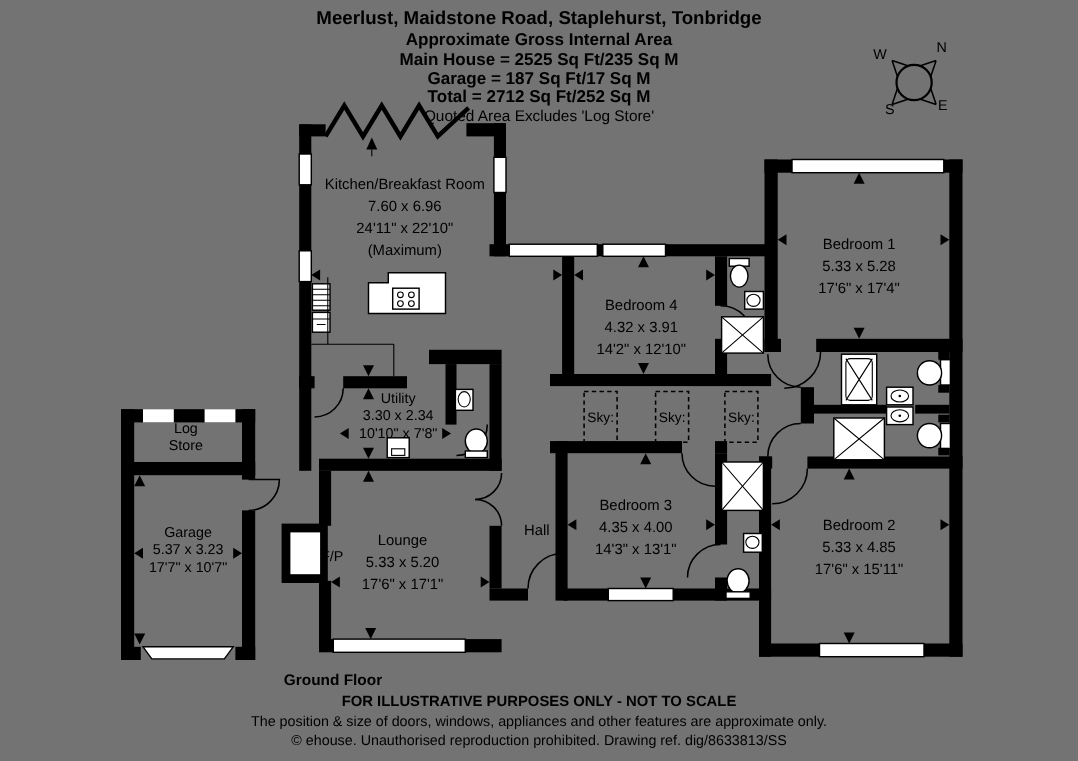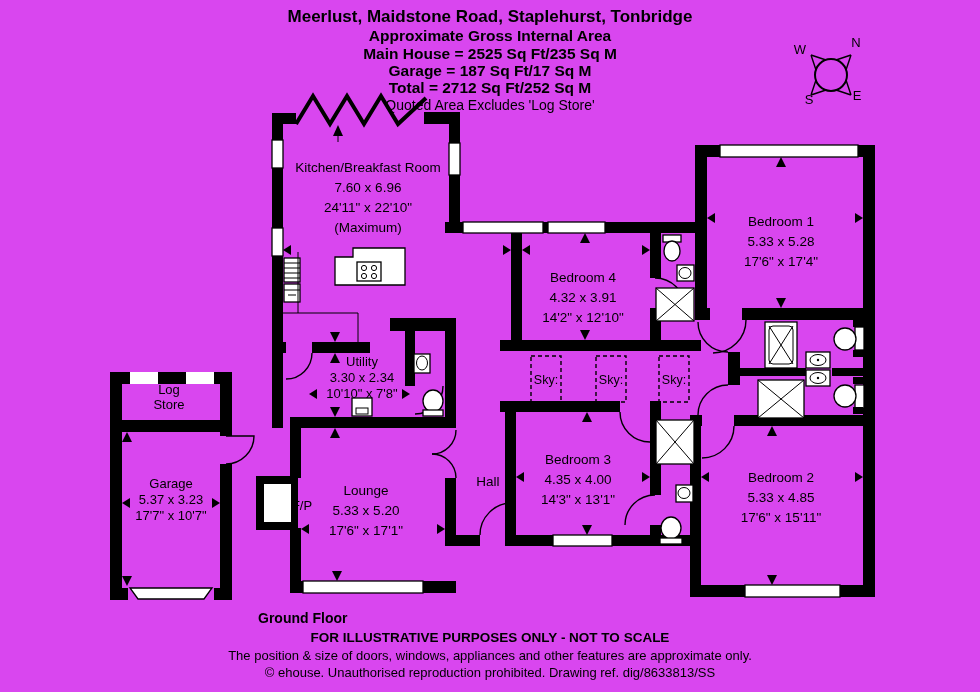--- a/index.html
+++ b/index.html
@@ -1,16 +1,16 @@
 <!DOCTYPE html>
 <html><head>
 <meta charset="utf-8">
 <style>
   html,body{margin:0;padding:0;background:#fff;}
-  .page{position:relative;width:980px;height:692px;background:#d946ef;overflow:hidden;
+  .page{position:relative;width:980px;height:692px;background:#737373;overflow:hidden;
         font-family:"Liberation Sans", sans-serif;}
   svg text{font-family:"Liberation Sans", sans-serif;fill:#000;}
   .t-title{font-size:17px;font-weight:bold;}
   .t-head{font-size:15.5px;font-weight:bold;}
   .t-head-reg{font-size:14px;}
   .t-room{font-size:13.5px;}
   .t-small{font-size:13px;}
   .t-sky{font-size:12.5px;}
   .t-foot-b{font-size:13.5px;font-weight:bold;}
   .t-foot{font-size:13px;}

